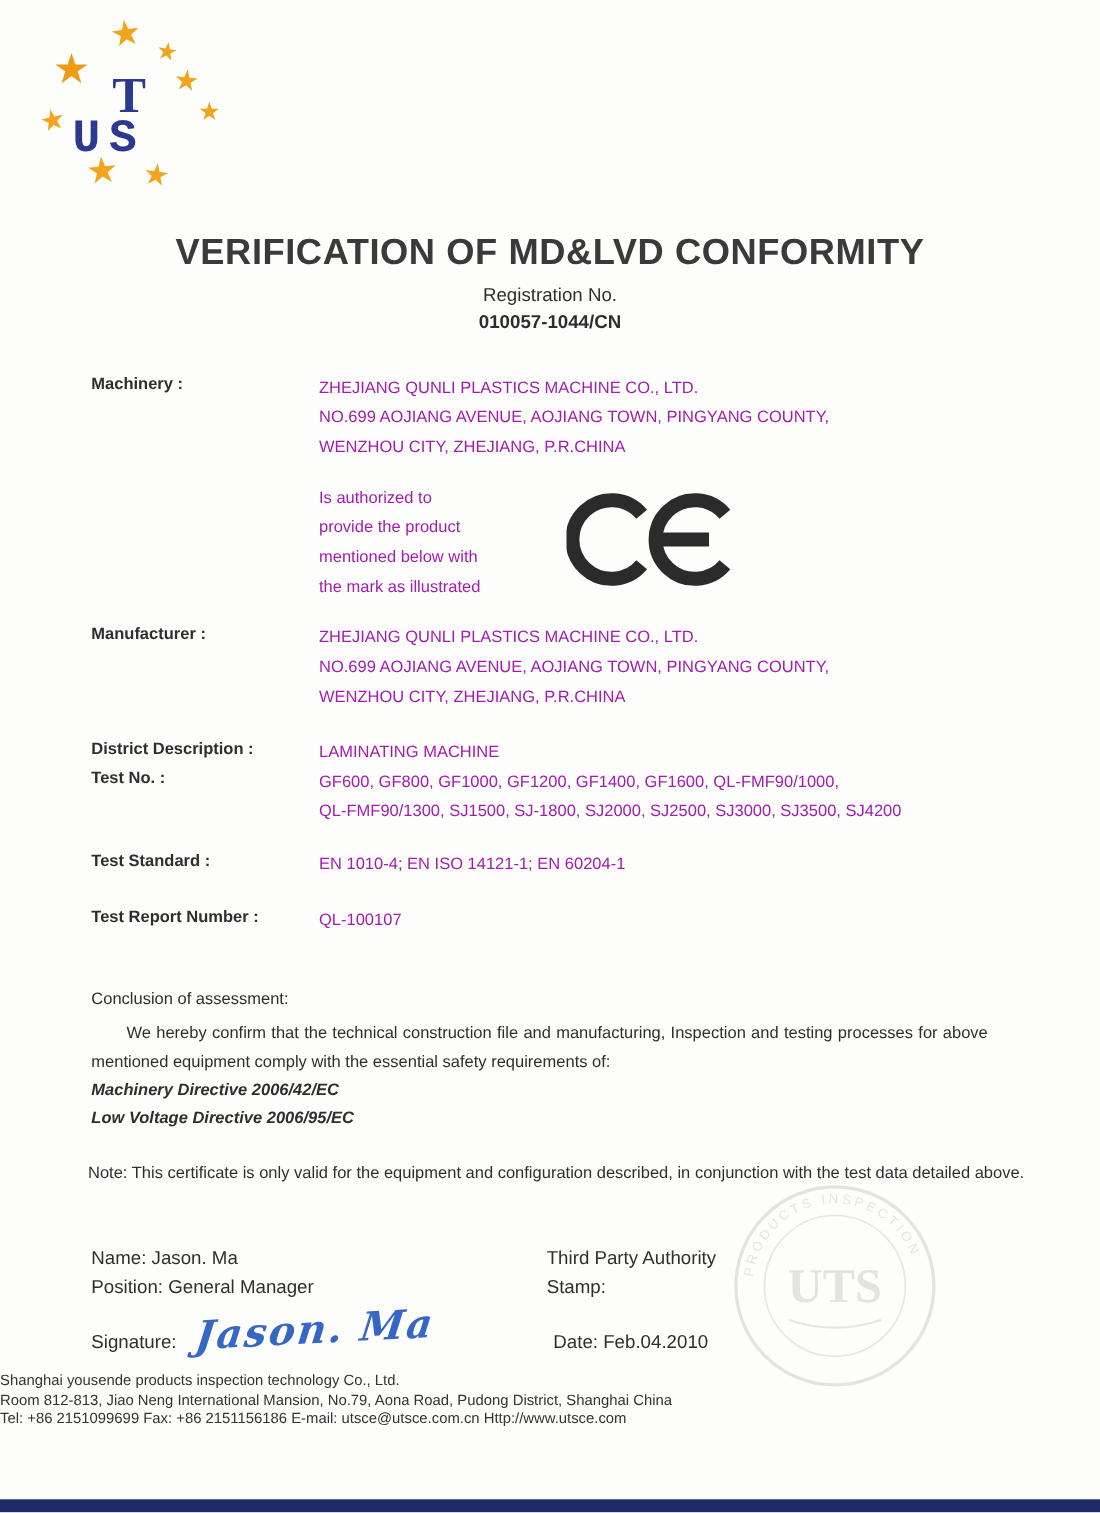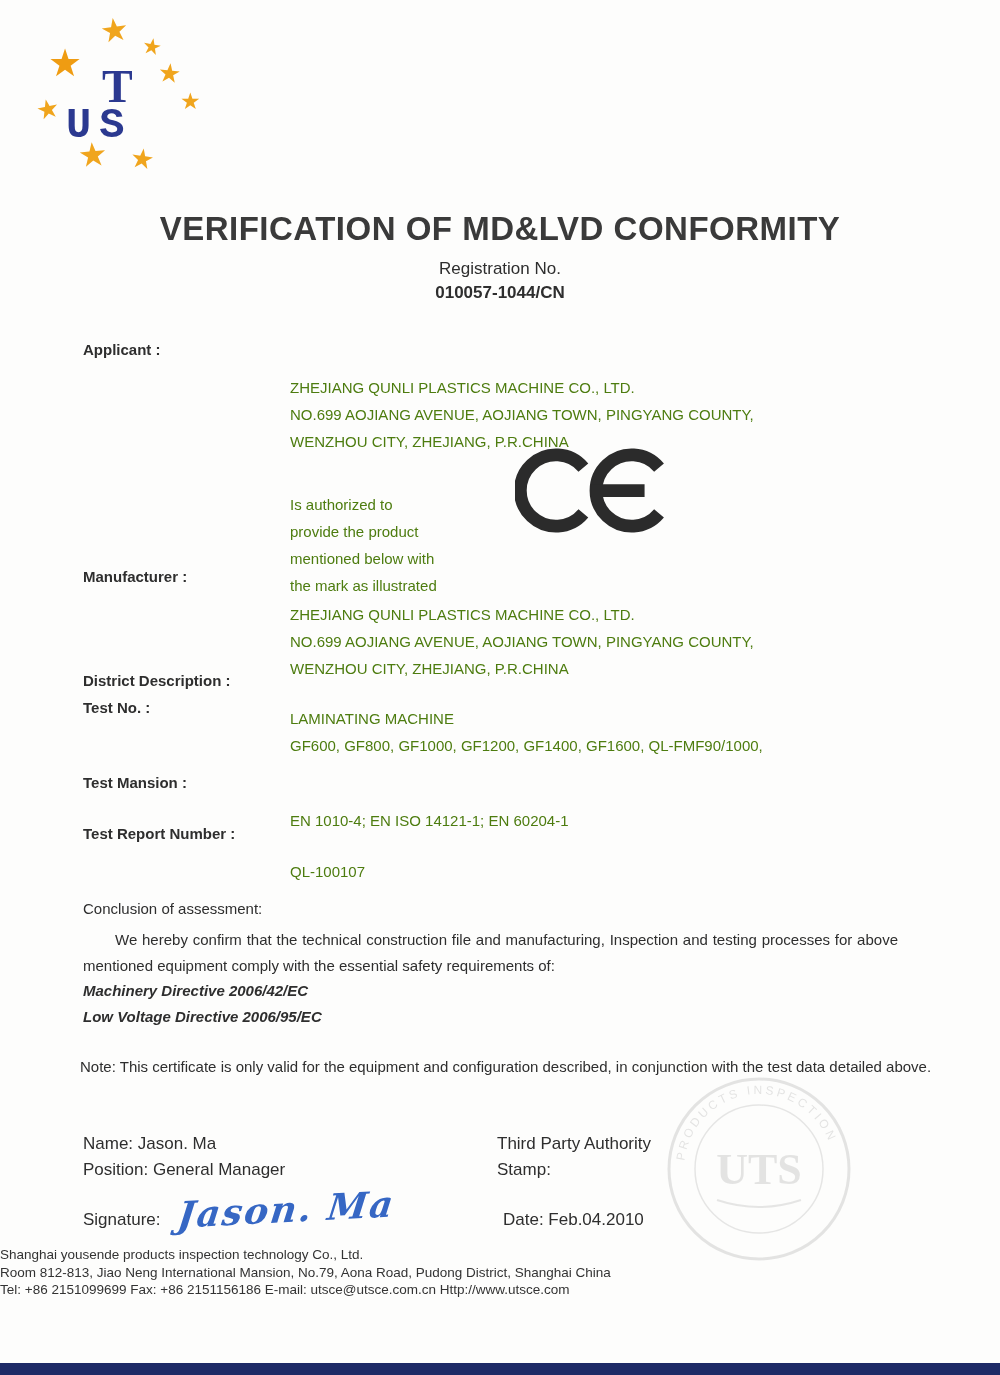--- a/index.html
+++ b/index.html
@@ -27,21 +27,21 @@
     font-weight:bold;font-size:46px;color:#2b3990;}
   .logo .lus{position:absolute;left:28px;top:86px;font-family:Liberation Mono, monospace;
     font-weight:bold;font-size:42px;letter-spacing:8px;color:#2b3990;}
   
   .title{position:absolute;left:0;top:210px;width:100%;text-align:center;
     font-size:33px;font-weight:bold;color:#3a3a3a;letter-spacing:0.5px;}
   .reg-label{position:absolute;left:0;top:259px;width:100%;text-align:center;font-size:17px;}
   .reg-number{position:absolute;left:0;top:283px;width:100%;text-align:center;font-size:17px;font-weight:bold;}
   
   .flabel{position:absolute;left:83px;font-size:15px;font-weight:bold;color:#2e2e2e;}
-  .fvalue{position:absolute;left:290px;font-size:15px;line-height:27px;color:#4d7c0f;margin-top:35px;}
+  .fvalue{position:absolute;left:290px;font-size:15px;line-height:27px;color:#a21caf;}
   
   .ce{position:absolute;left:515px;top:448px;}
   
   .concl-head{position:absolute;left:83px;top:900px;font-size:15px;}
   .concl-body{position:absolute;left:83px;top:927px;width:815px;font-size:15px;
     line-height:26px;text-align:justify;text-indent:32px;}
   .directive{position:absolute;left:83px;font-size:15px;font-weight:bold;font-style:italic;}
   .note{position:absolute;left:80px;top:1053px;width:832px;font-size:15px;line-height:27px;
     padding-left:48px;text-indent:-48px;}
   
@@ -71,28 +71,28 @@
     <span class="star s7">★</span>
     <span class="star s8">★</span>
     <span class="lt">T</span>
     <span class="lus">US</span>
   </div>
 
   <div class="title">VERIFICATION OF MD&amp;LVD CONFORMITY</div>
   <div class="reg-label">Registration No.</div>
   <div class="reg-number">010057-1044/CN</div>
 
-  <div class="flabel" style="top:341px;">Applicant :</div>
+  <div class="flabel" style="top:341px;">Machinery :</div>
   <div class="fvalue" style="top:339px;">
     <div>ZHEJIANG QUNLI PLASTICS MACHINE CO., LTD.</div>
     <div>NO.699 AOJIANG AVENUE, AOJIANG TOWN, PINGYANG COUNTY,</div>
     <div>WENZHOU CITY, ZHEJIANG, P.R.CHINA</div>
   </div>
 
-  <div class="fvalue" style="top:456px;">
+  <div class="fvalue" style="top:439px;">
     <div>Is authorized to</div>
     <div>provide the product</div>
     <div>mentioned below with</div>
     <div>the mark as illustrated</div>
   </div>
   <div class="ce">
     <svg width="158" height="85" viewBox="0 0 185 100">
       <path d="M 80 23 A 42 42 0 1 0 80 77" fill="none" stroke="#2b2b2b" stroke-width="15"></path>
       <path d="M 169 23 A 42 42 0 1 0 169 77" fill="none" stroke="#2b2b2b" stroke-width="15"></path>
       <line x1="90" y1="50" x2="152" y2="50" stroke="#2b2b2b" stroke-width="15"></line>
@@ -104,23 +104,24 @@
     <div>ZHEJIANG QUNLI PLASTICS MACHINE CO., LTD.</div>
     <div>NO.699 AOJIANG AVENUE, AOJIANG TOWN, PINGYANG COUNTY,</div>
     <div>WENZHOU CITY, ZHEJIANG, P.R.CHINA</div>
   </div>
 
   <div class="flabel" style="top:672px;">District Description :</div>
   <div class="flabel" style="top:699px;">Test No. :</div>
   <div class="fvalue" style="top:670px;text-align:right;">LAMINATING MACHINE</div>
   <div class="fvalue" style="top:697px;">
     <div>GF600, GF800, GF1000, GF1200, GF1400, GF1600, QL-FMF90/1000,</div>
+    <div>QL-FMF90/1300, SJ1500, SJ-1800, SJ2000, SJ2500, SJ3000, SJ3500, SJ4200</div>
   </div>
 
-  <div class="flabel" style="top:774px;">Test Mansion :</div>
+  <div class="flabel" style="top:774px;">Test Standard :</div>
   <div class="fvalue" style="top:772px;">EN 1010-4; EN ISO 14121-1; EN 60204-1</div>
 
   <div class="flabel" style="top:825px;">Test Report Number :</div>
   <div class="fvalue" style="top:823px;">QL-100107</div>
 
   <div class="concl-head">Conclusion of assessment:</div>
   <div class="concl-body">We hereby confirm that the technical construction file and manufacturing, Inspection and testing processes for above mentioned equipment comply with the essential safety requirements of:</div>
   <div class="directive" style="top:982px;">Machinery Directive 2006/42/EC</div>
   <div class="directive" style="top:1008px;">Low Voltage Directive 2006/95/EC</div>
 

